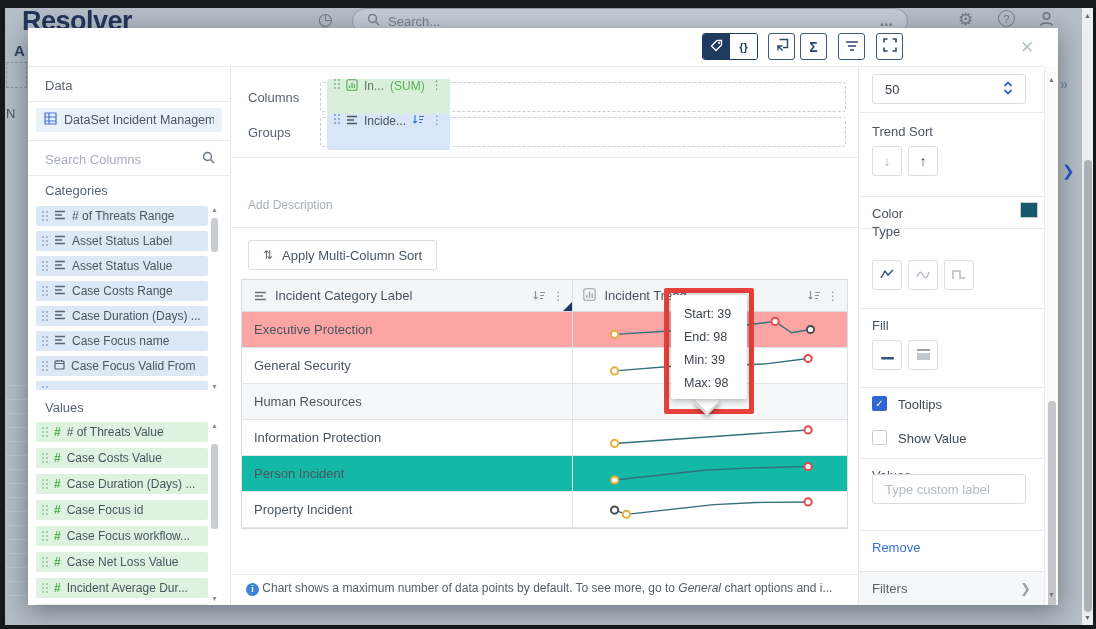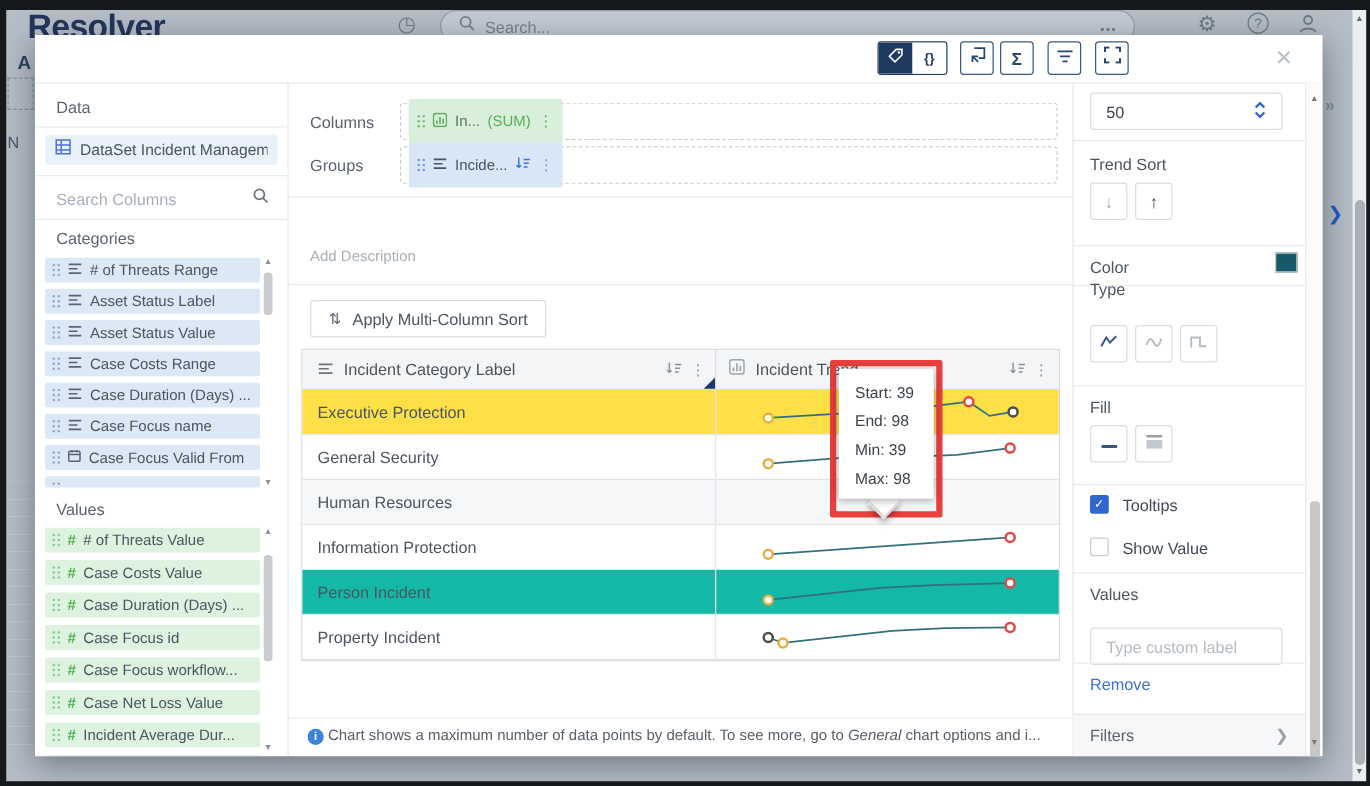--- a/index.html
+++ b/index.html
@@ -43,21 +43,21 @@
              padding:0 6px;box-sizing:border-box;margin-bottom:5px;font-size:12px;color:#4a5560;white-space:nowrap;overflow:hidden}
   .pill-cat{background:#dde8f6}
   .pill-val{background:#ddf2df;margin-bottom:6px}
   .dots{display:inline-block;width:6px;height:11px;position:relative;flex:none}
   .dots::before{content:"";position:absolute;left:0;top:0;width:2px;height:2px;border-radius:50%;
       background:currentColor;box-shadow:4px 0 0 currentColor,0 4px 0 currentColor,4px 4px 0 currentColor,0 8px 0 currentColor,4px 8px 0 currentColor}
   .c-dots{color:#8fa8cc}.v-dots{color:#86c98e}
   .hash{color:#56b056;font-weight:bold;font-size:12px;flex:none}
   
   .zone{border:1px dashed #c8cdd3;border-radius:3px;box-sizing:border-box;display:flex;align-items:center;padding:0 6px}
-  .bpill{height:36px;border-radius:2px;display:flex;align-items:center;gap:6px;padding:0 7px;font-size:12px}
+  .bpill{height:36px;border-radius:2px;display:flex;align-items:flex-start;gap:6px;padding:0 7px;font-size:12px}
   .gpill{background:#d9efdb;color:#5f7f61}
   .blpill{background:#d9e6f8;color:#4a5560}
   .kebab{font-size:12px;line-height:1}
   
   .thead{background:#f4f5f7;border-bottom:1px solid #d9dce0;display:flex;align-items:center}
   .trow{display:flex;border-bottom:1px solid #e2e5e8;box-sizing:border-box}
   .trow .c1{width:332px;display:flex;align-items:center;padding-left:12px;box-sizing:border-box;
             font-size:13px;color:#4a5560;border-right:1px solid #e2e5e8}
   .trow .c2{width:274px;position:relative}
   .corner{position:absolute;width:0;height:0;border-left:9px solid transparent;border-bottom:9px solid #1f3a5f}
@@ -347,21 +347,21 @@
         <span class="txt">Incident Trend</span>
         <span style="margin-left:auto;margin-right:6px">
           <svg width="14" height="11" viewBox="0 0 14 11">
               <path d="M3.5 1v8M3.5 9 1.7 7.2M3.5 9l1.8-1.8" stroke="#8a929b" stroke-width="1.2" fill="none"></path>
               <path d="M8 2.5h5M8 5.5h4M8 8.5h3" stroke="#8a929b" stroke-width="1.2"></path>
             </svg></span>
         <span class="kebab" style="color:#8a929b;margin-right:8px">⋮</span>
       </div>
     </div>
     <div>
-        <div class="trow" style="height: 36px; background: #fde047;">
+        <div class="trow" style="height: 36px; background: #fca5a5;">
           <div class="c1">Executive Protection</div>
           <div class="c2">
             <svg width="272" height="35" style="position:absolute;left:0;top:0">
               <polyline points="41.6,22.360000000000003 112.4,18.04 150.16000000000003,15.88 202.08,9.4 218.6,20.74 237.48000000000002,17.5" fill="none" stroke="#346F7C" stroke-width="1.4"></polyline>
               <circle cx="41.6" cy="22.360000000000003" r="3.6" fill="#fff" stroke="#E7AF3D" stroke-width="2"></circle>
               <circle cx="202.08" cy="9.4" r="3.6" fill="#fff" stroke="#E24A47" stroke-width="2"></circle>
               <circle cx="237.48000000000002" cy="17.5" r="3.6" fill="#fff" stroke="#4D4D4D" stroke-width="2"></circle>
             </svg>
           </div>
         </div>
@@ -482,21 +482,21 @@
           <rect x="0" y="4" width="13" height="7" fill="#c3c8ce"></rect>
         </svg></span>
     </div>
   <div class="hdiv" style="left:830px;top:359px;width:186px"></div>
   <div class="abs chk on" style="left:844px;top:368px">✓</div>
   <div class="abs txt" style="left:870px;top:369px;color:#3f4a55">Tooltips</div>
   <div class="abs chk off" style="left:844px;top:402px"></div>
   <div class="abs txt" style="left:870px;top:403px;color:#3f4a55">Show Value</div>
   <div class="hdiv" style="left:830px;top:430px;width:186px"></div>
   <div class="abs txt" style="left:844px;top:440px">Values</div>
-  <div class="abs pinput" style="left:844px;top:474px;width:154px;height:30px;color:#b4bbc4">
+  <div class="abs pinput" style="left:844px;top:446px;width:154px;height:30px;color:#b4bbc4">
     <span>Type custom label</span>
   </div>
   <div class="hdiv" style="left:830px;top:502px;width:186px"></div>
   <div class="abs link" style="left:844px;top:512px">Remove</div>
   <div class="abs" style="left:831px;top:543px;width:185px;height:34px;background:#f5f7f9;border-top:1px solid #e4e7ea;display:flex;align-items:center;padding:0 13px;box-sizing:border-box">
     <span class="lbl">Filters</span>
     <span style="margin-left:auto;color:#9aa1a9;font-size:13px">❯</span>
   </div>
 
   <div class="abs" style="left:1016px;top:38px;width:14px;height:539px;background:#fbfbfb;border-left:1px solid #ececec;box-sizing:border-box">

